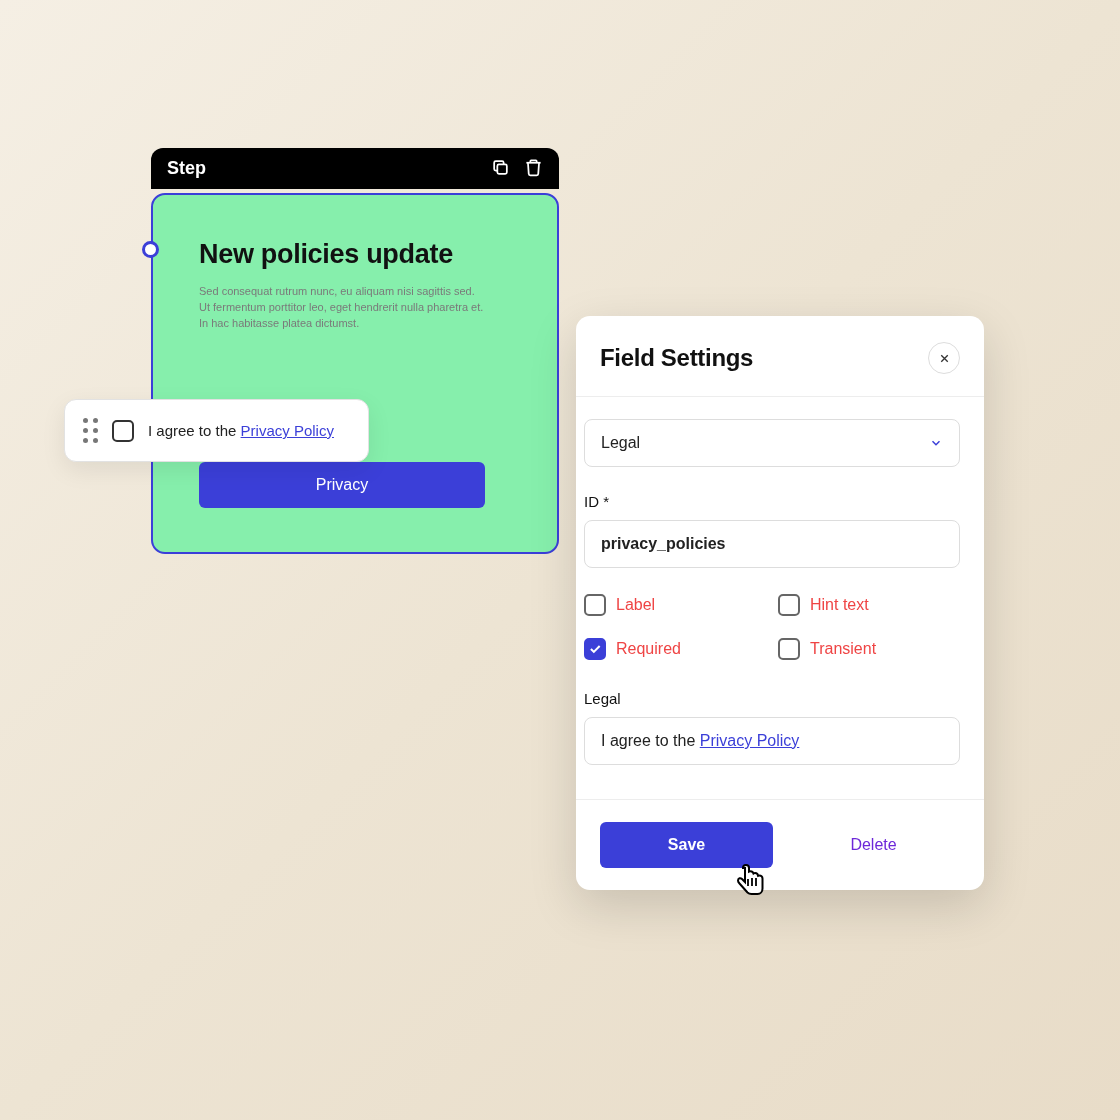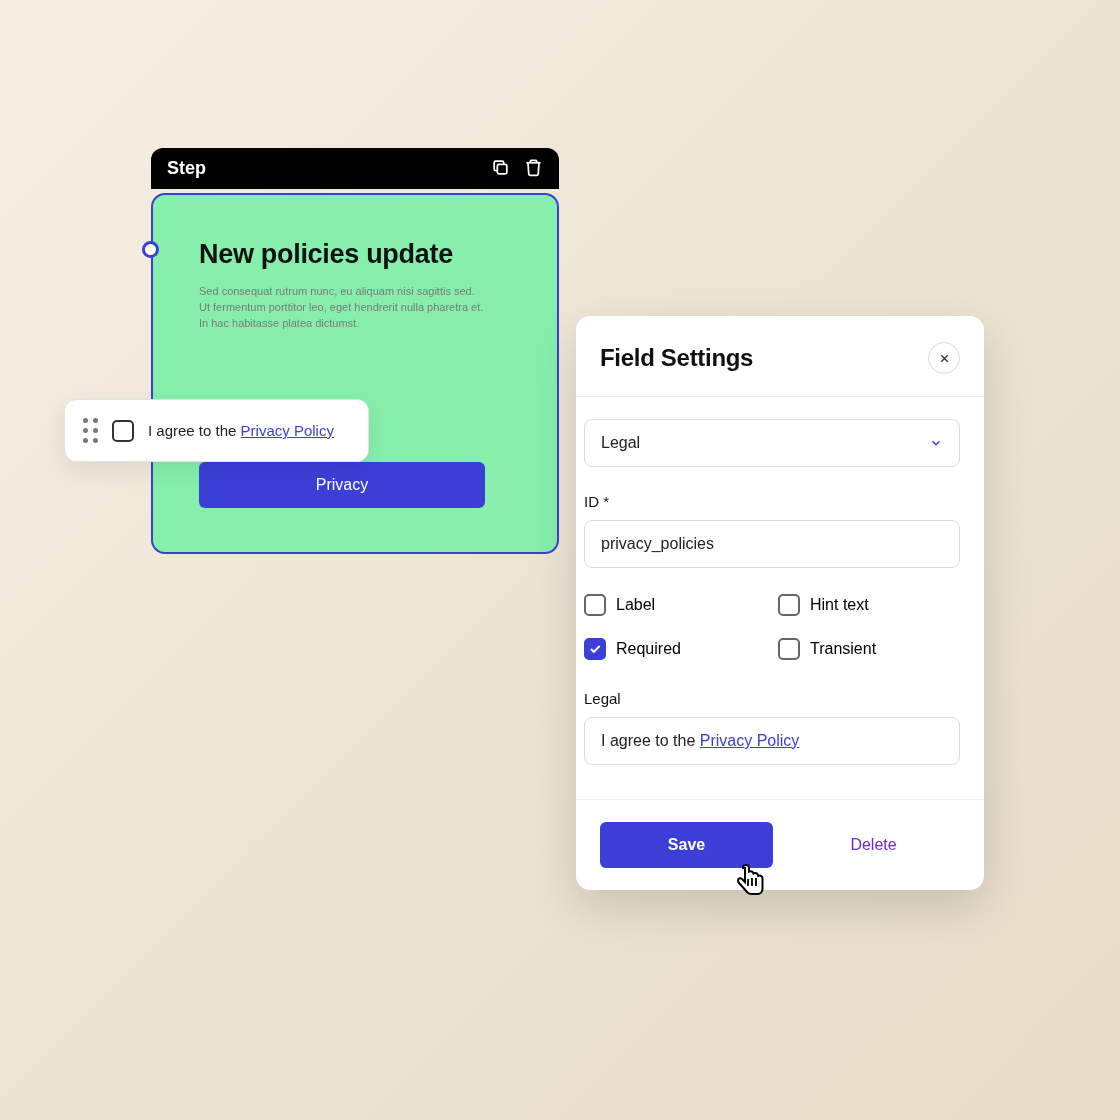--- a/index.html
+++ b/index.html
@@ -184,20 +184,21 @@
     }
     .text-input {
       width: 100%;
       border: 1px solid #ddd;
       border-radius: 8px;
       padding: 14px 16px;
       font-size: 16px;
       color: #222;
       margin-bottom: 26px;
       font-family: inherit;
+      font-weight: bold;
     }
     .check-grid {
       display: grid;
       grid-template-columns: 1fr 1fr;
       gap: 22px 12px;
       margin-bottom: 30px;
     }
     .check-row {
       display: flex;
       align-items: center;
@@ -212,21 +213,21 @@
       display: flex;
       align-items: center;
       justify-content: center;
     }
     .chk.checked {
       background: #3B3FD8;
       border-color: #3B3FD8;
     }
     .chk-label {
       font-size: 16px;
-      color: #000000;
+      color: #ef4444;
     }
     .legal-input-wrap {
       margin-bottom: 10px;
     }
     .legal-input {
       width: 100%;
       border: 1px solid #ddd;
       border-radius: 8px;
       padding: 14px 16px;
       font-size: 16px;

